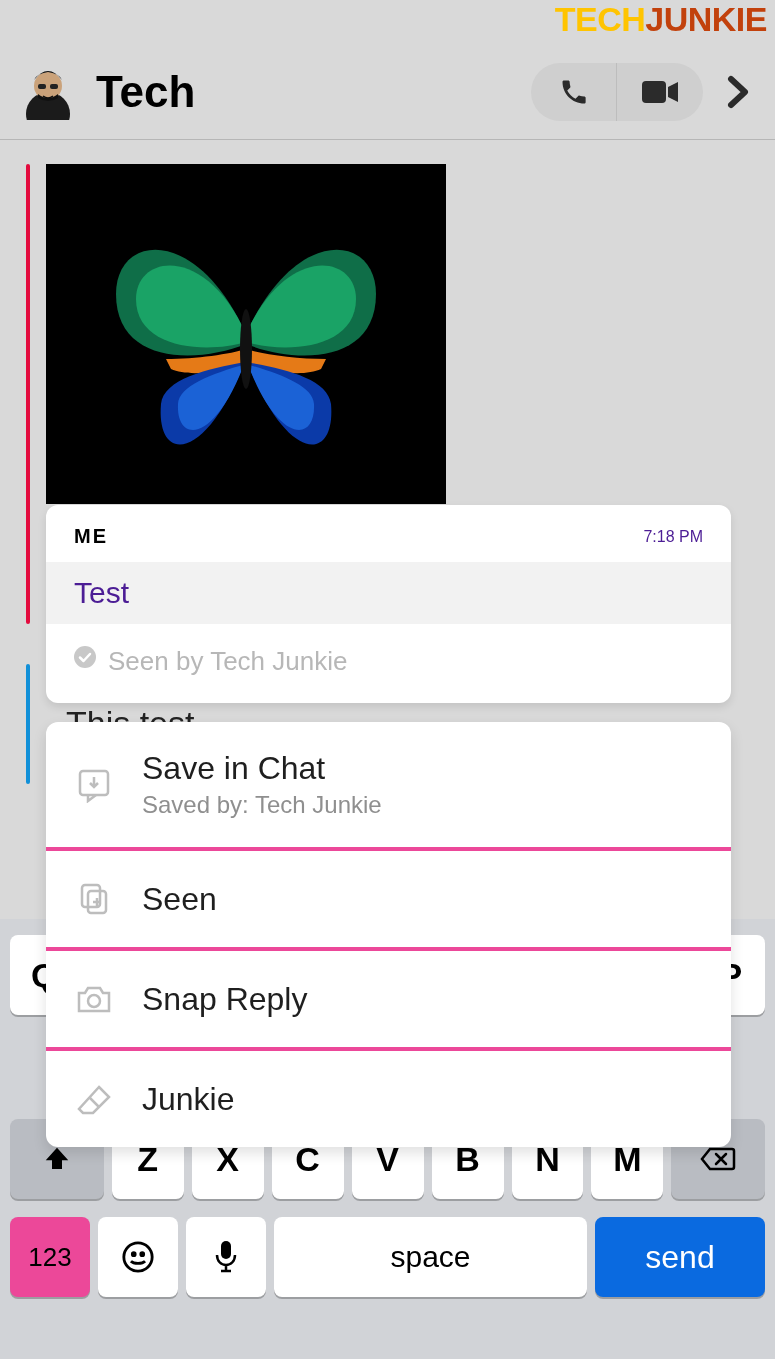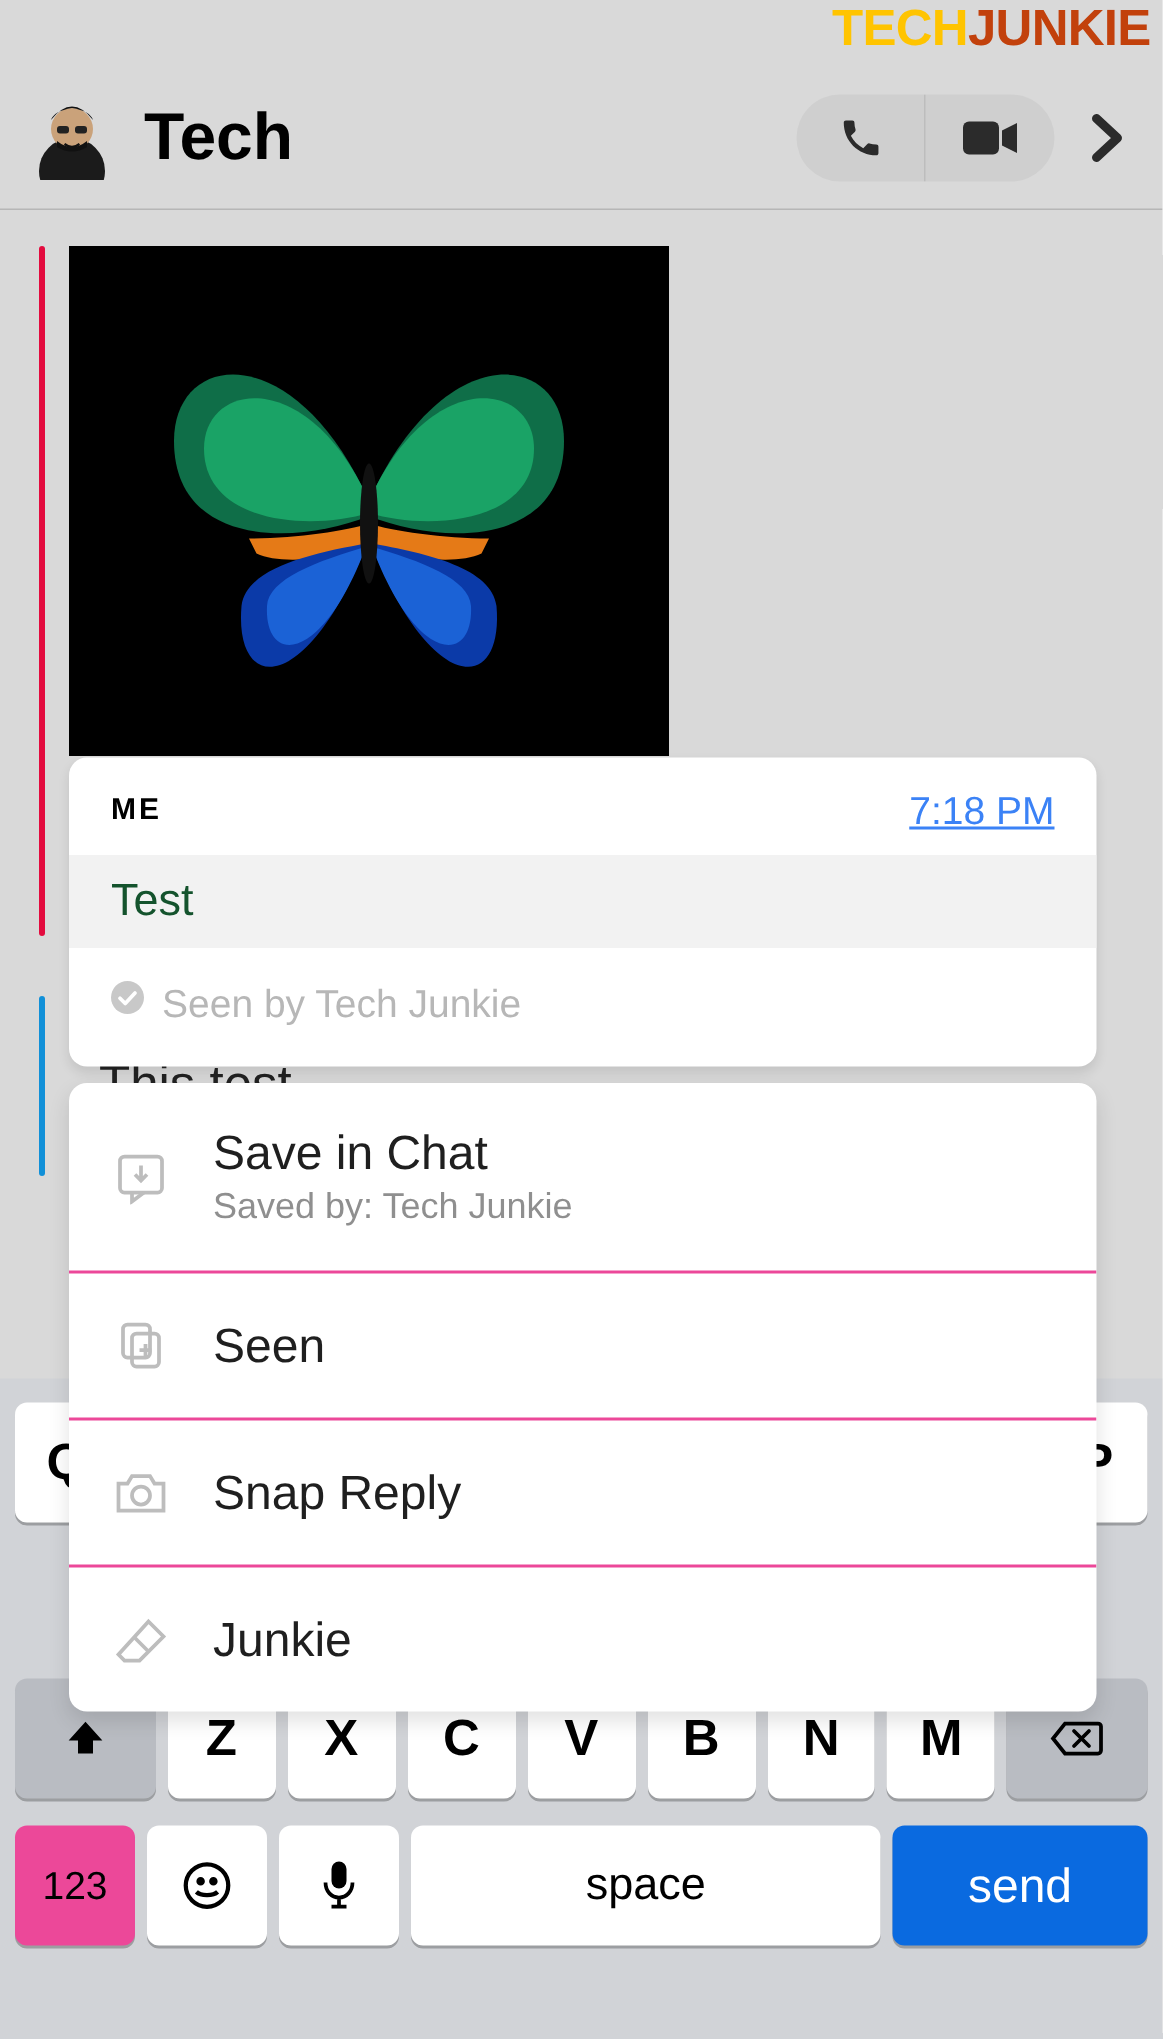--- a/index.html
+++ b/index.html
@@ -28,27 +28,27 @@
 
   .butterfly { width: 400px; height: 340px; background: #000; display:flex; align-items:center; justify-content:center; overflow:hidden; }
 
   .techlabel { position: absolute; left: 26px; top: 500px; color: #1190d8; font-size: 28px; font-weight: 700; }
   .thistest { position: absolute; left: 46px; top: 540px; font-size: 34px; color: #222; }
 
   
   .card1 { position: absolute; left: 46px; right: 44px; top: 505px; background: #fff; border-radius: 12px; box-shadow: 0 4px 8px rgba(0,0,0,0.1); overflow: hidden; }
   .card1-top { display:flex; justify-content:space-between; align-items:center; padding: 20px 28px 14px; }
   .melabel { color: #000000; font-size: 20px; font-weight: 700; letter-spacing: 2px; }
-  .tstamp { color: #3b82f6; font-size: 26px; text-decoration: underline; }
-  .testrow { background: #f2f2f2; padding: 14px 28px; font-size: 30px; color: #14532d; }
+  .tstamp { color: #4c1d95; font-size: 16px; }
+  .testrow { background: #f2f2f2; padding: 14px 28px; font-size: 30px; color: #4c1d95; }
   .seenrow { display:flex; align-items:flex-start; gap:12px; padding: 22px 28px 26px; color: #b7b7b7; font-size: 26px; }
 
   
   .card2 { position: absolute; left: 46px; right: 44px; top: 722px; background: #fff; border-radius: 12px; box-shadow: 0 6px 14px rgba(0,0,0,0.12); overflow:hidden; }
-  .menuitem { display:flex; align-items:center; gap: 28px; padding: 28px 28px; border-bottom: 2px solid #ec4899; }
+  .menuitem { display:flex; align-items:center; gap: 28px; padding: 28px 28px; border-bottom: 4px solid #ec4899; }
   .menuitem:last-child { border-bottom:none; }
   .menuicon { width: 40px; height: 40px; display:flex; align-items:center; justify-content:center; flex-shrink:0; }
   .menulabel { font-size: 32px; color: #1f1f1f; }
   .menusub   { font-size: 24px; color: #8f8f8f; margin-top: 4px; }
 
   
   .kbd { position: absolute; left:0; right:0; bottom:0; height: 440px; background: #d1d3d7; padding-top: 10px; }
   .krow { display:flex; gap:8px; padding: 6px 10px; }
   .key { flex:1; height: 80px; background:#fff; border-radius:8px; box-shadow: 0 2px 0 rgba(0,0,0,0.25); display:flex; align-items:center; justify-content:center; font-size: 34px; font-weight:600; color:#000; }
   .key.shift, .key.back { flex: 1.3; background:#b9bcc2; }

